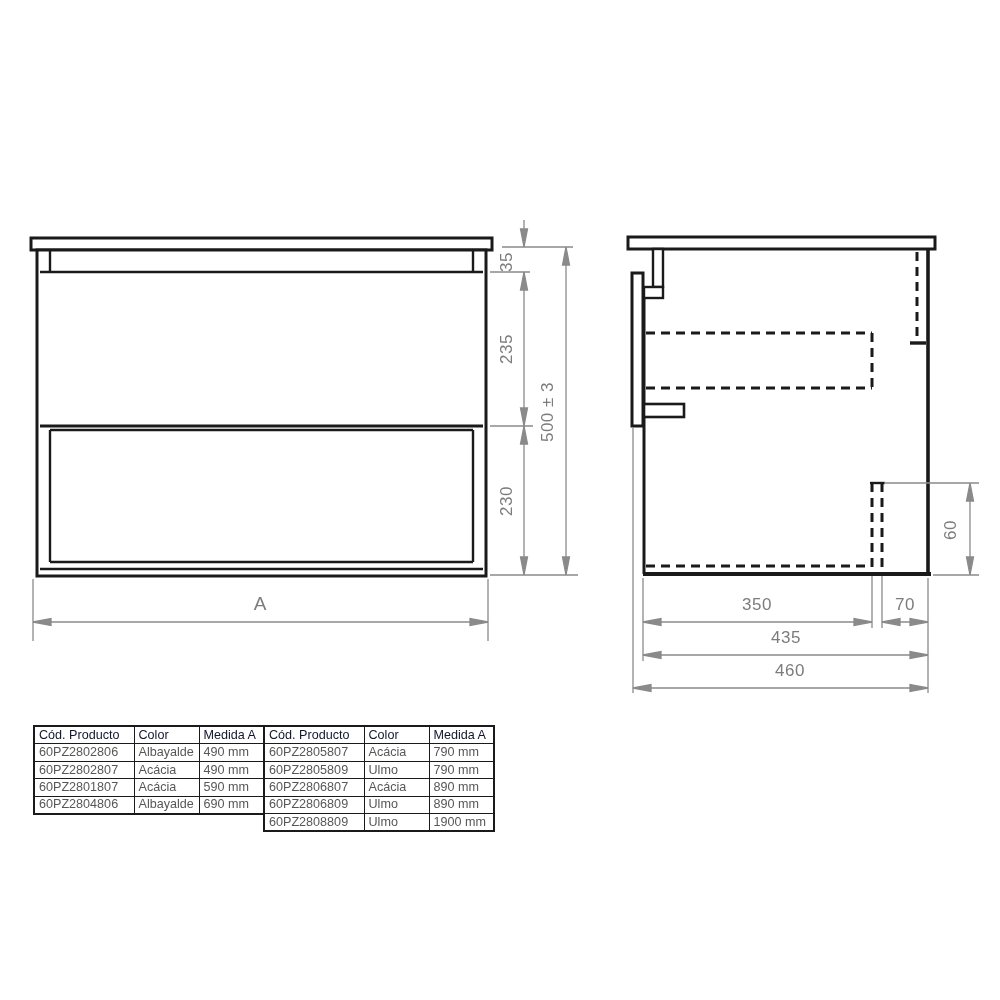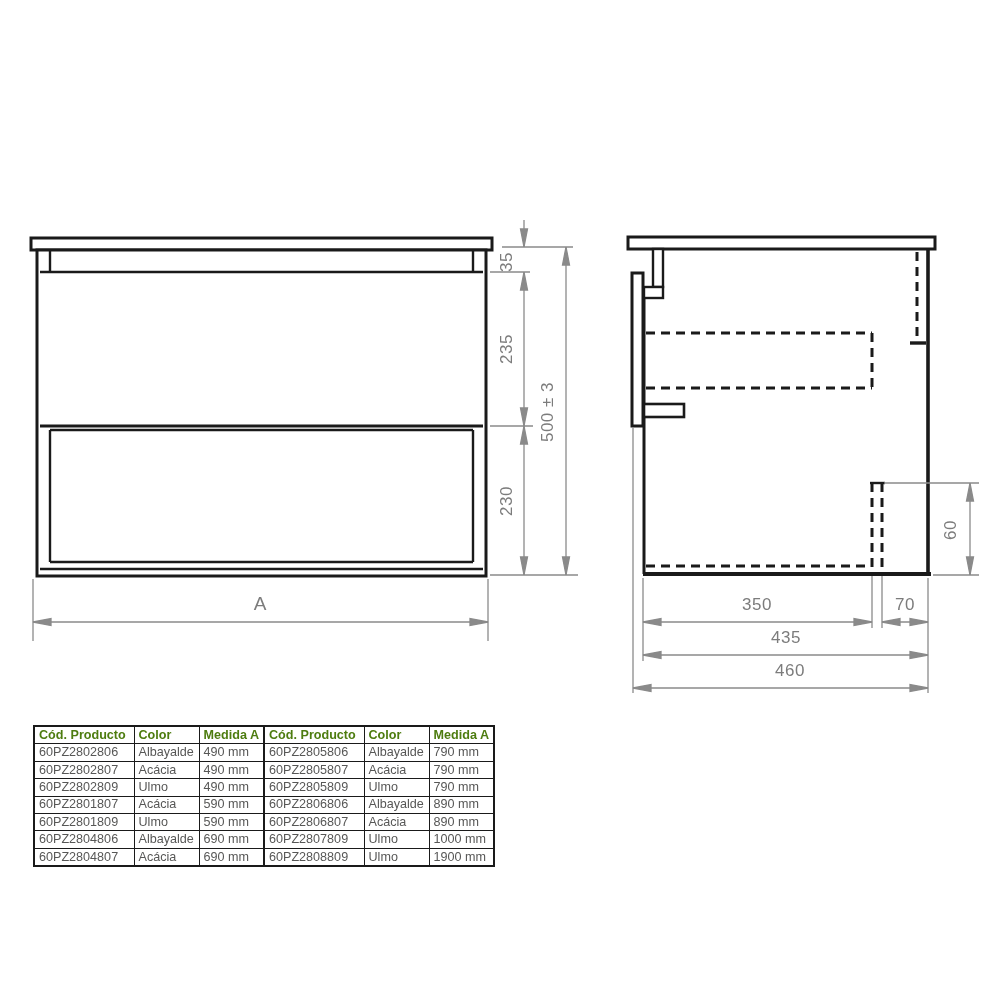--- a/index.html
+++ b/index.html
@@ -6,21 +6,21 @@
   #canvas{position:relative;width:1000px;height:1000px;background:#ffffff;overflow:hidden;
           font-family:"Liberation Sans",sans-serif;}
   svg{position:absolute;left:0;top:0;}
   svg text{font-family:"Liberation Sans","DejaVu Sans",sans-serif;fill:#7c7c7c;}
   .dim-label{font-size:17px;letter-spacing:0.5px;}
   .dim-label-big{font-size:19px;}
   .spec-table{position:absolute;border-collapse:collapse;background:#fff;
               font-size:12.6px;color:#575756;}
   .spec-table,.spec-table th,.spec-table td{border:1.6px solid #1a1a1a;}
   .spec-table{border-width:2.6px;}
-  .spec-table th{color:#4d7c0f;font-weight:bold;text-align:left;}
+  .spec-table th{color:#0f172a;font-weight:normal;text-align:left;}
   .spec-table th,.spec-table td{height:16.4px;line-height:1;padding:0 2px 0 4px;
               white-space:nowrap;font-family:"Liberation Sans","DejaVu Sans",sans-serif;}
   .t-left{left:33px;top:725px;}
   .t-right{left:263px;top:725px;}
   col.c1{width:100px;} col.c2{width:65px;} col.c3{width:65px;}
 </style>
 </head>
 <body>
 
 <div id="canvas">
@@ -172,88 +172,63 @@
           <td>60PZ2802806</td>
           <td>Albayalde</td>
           <td>490 mm</td>
         </tr>
         <tr>
           <td>60PZ2802807</td>
           <td>Acácia</td>
           <td>490 mm</td>
         </tr>
         <tr>
-          <td>60PZ2802809</td>
-          <td>Ulmo</td>
-          <td>490 mm</td>
-        </tr>
-        <tr>
           <td>60PZ2801807</td>
           <td>Acácia</td>
-          <td>590 mm</td>
-        </tr>
-        <tr>
-          <td>60PZ2801809</td>
-          <td>Ulmo</td>
           <td>590 mm</td>
         </tr>
         <tr>
           <td>60PZ2804806</td>
           <td>Albayalde</td>
-          <td>690 mm</td>
-        </tr>
-        <tr>
-          <td>60PZ2804807</td>
-          <td>Acácia</td>
           <td>690 mm</td>
         </tr>
       </tbody>
   </table>
 
   <table class="spec-table t-right">
     <colgroup>
         <col class="c1">
         <col class="c2">
         <col class="c3">
       </colgroup>
     <tbody>
         <tr>
           <th>Cód. Producto</th>
           <th>Color</th>
           <th>Medida A</th>
         </tr>
         <tr>
-          <td>60PZ2805806</td>
-          <td>Albayalde</td>
-          <td>790 mm</td>
-        </tr>
-        <tr>
           <td>60PZ2805807</td>
           <td>Acácia</td>
           <td>790 mm</td>
         </tr>
         <tr>
           <td>60PZ2805809</td>
           <td>Ulmo</td>
           <td>790 mm</td>
         </tr>
         <tr>
-          <td>60PZ2806806</td>
-          <td>Albayalde</td>
+          <td>60PZ2806807</td>
+          <td>Acácia</td>
           <td>890 mm</td>
         </tr>
         <tr>
-          <td>60PZ2806807</td>
-          <td>Acácia</td>
+          <td>60PZ2806809</td>
+          <td>Ulmo</td>
           <td>890 mm</td>
-        </tr>
-        <tr>
-          <td>60PZ2807809</td>
-          <td>Ulmo</td>
-          <td>1000 mm</td>
         </tr>
         <tr>
           <td>60PZ2808809</td>
           <td>Ulmo</td>
           <td>1900 mm</td>
         </tr>
       </tbody>
   </table>
 
 </div>

